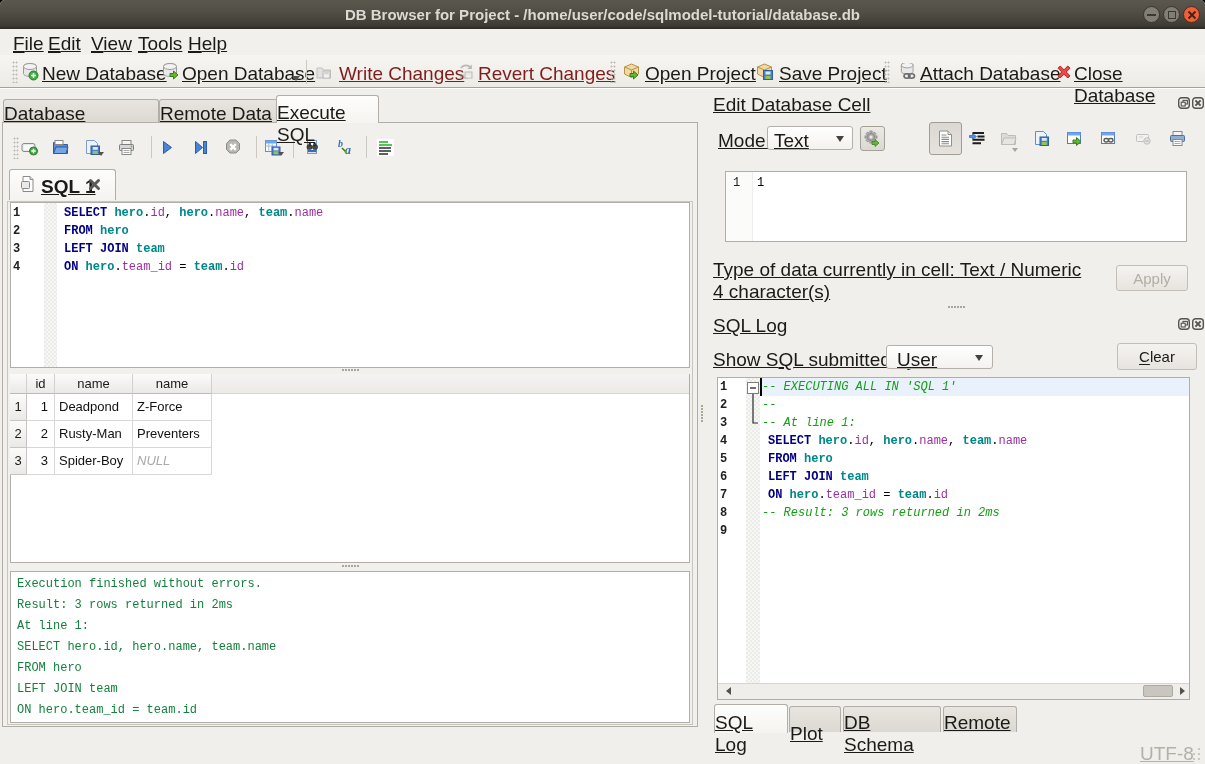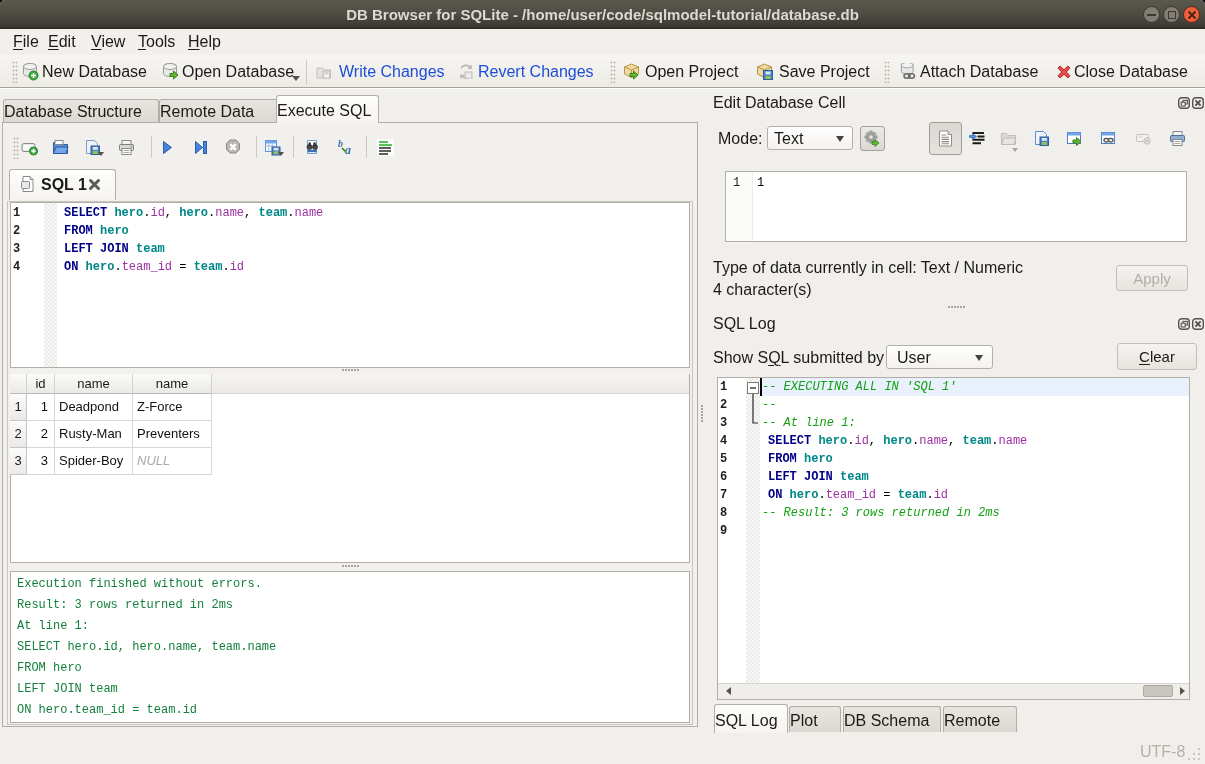--- a/index.html
+++ b/index.html
@@ -1,18 +1,18 @@
 <!DOCTYPE html>
 <html><head><meta charset="utf-8">
 <style>
 html,body{margin:0;padding:0;background:#000;}
 #win{position:relative;width:1205px;height:764px;background:#f1efeb;overflow:hidden;
  font-family:"Liberation Sans",sans-serif;border-radius:5px 5px 0 0;}
 .abs{position:absolute;}
-.ui{font-family:"Liberation Sans",sans-serif;font-size:16px;color:#1b1a16;}
+.ui{font-family:"Liberation Sans",sans-serif;font-size:19px;color:#1b1a16;text-decoration:underline;}
 .kw{color:#000087;font-weight:bold;margin-left:6px;}
 .tb{color:#008787;font-weight:bold;}
 .idn{color:#9b30a0;}
 .cm{color:#14a014;font-style:italic;}
 u{text-decoration-thickness:1px;text-underline-offset:2px;}
 
 #titlebar{left:0;top:0;width:1205px;height:29px;
  background:linear-gradient(180deg,#5a574f 0%,#514e46 45%,#423f38 85%,#3a3732 100%);
  border-bottom:2px solid #302d28;box-sizing:border-box;}
 #title{width:100%;text-align:center;top:6px;font-size:15px;font-weight:bold;color:#dcd9d2;}
@@ -21,36 +21,36 @@
 #menubar{left:0;top:29px;width:1205px;height:26px;background:#f2f0ec;}
 .mitem{top:33px;}
 
 #toolbar{left:0;top:55px;width:1205px;height:33px;
  background:linear-gradient(180deg,#f7f5f1,#edebe6);
  border-bottom:1px solid #a5a19b;box-shadow:0 1px 0 #fdfdfb;box-sizing:border-box;}
 .grip{width:6px;height:22px;top:61px;
  background-image:radial-gradient(circle at 1.5px 1.5px,#bdb9b1 0.9px,transparent 1.1px);
  background-size:3px 4px;}
 .tbtxt{top:63px;}
-.tbtxt.dis{color:#1d4ed8;}
+.tbtxt.dis{color:#7f1d1d;}
 .tsep{width:1px;height:24px;top:60px;background:#cdc9c2;}
 
 .tab{box-sizing:border-box;border:1px solid #b2aea7;border-bottom:none;border-radius:3px 3px 0 0;
  background:linear-gradient(180deg,#e8e5e0,#dcd8d2);text-align:left;}
 #tabactive{background:linear-gradient(180deg,#fdfdfc,#f6f4f1);z-index:3;}
 #lframe{left:2px;top:122px;width:696px;height:605px;border:1px solid #b2aea7;box-sizing:border-box;background:#f2f0ec;}
 
 .whitebox{background:#fff;border:1px solid #b2aea7;box-sizing:border-box;}
 .codeline{position:absolute;white-space:pre;font-family:"Liberation Mono",monospace;font-size:12px;line-height:18px;}
 </style></head>
 <body>
 <div id="win">
 
 <div class="abs" id="titlebar"></div>
-<div class="abs" id="title">DB Browser for SQLite - /home/user/code/sqlmodel-tutorial/database.db</div>
+<div class="abs" id="title">DB Browser for Project - /home/user/code/sqlmodel-tutorial/database.db</div>
 <div class="abs wbtn" style="left:1143px;background:#827e75;border:1px solid #37352f;">
  <div class="abs" style="left:3px;top:7px;width:9px;height:2px;background:#3a382f;"></div>
     </div>
 <div class="abs wbtn" style="left:1163px;background:#827e75;border:1px solid #37352f;">
  <div class="abs" style="left:3.5px;top:3.5px;width:8px;height:8px;box-sizing:border-box;border:1.5px solid #3a382f;"></div>
     </div>
 <div class="abs wbtn" style="left:1183px;background:#f06038;border:1px solid #53281c;">
  <svg class="abs" style="left:2.5px;top:2.5px" width="10" height="10">
         <path d="M1.5 1.5 L8.5 8.5 M8.5 1.5 L1.5 8.5" stroke="#422014" stroke-width="1.8"></path>
       </svg>
@@ -406,21 +406,21 @@
 <path d="M6 12 L6 41 L11 41" stroke="#2a2a2a" stroke-width="1.2" fill="none"></path>
     </svg>
 <div class="abs" style="left:760px;top:378px;width:2px;height:18px;background:#000;"></div>
 
 <div class="abs" style="left:718px;top:683px;width:471px;height:16px;background:#f0eeea;border-top:1px solid #d8d5cf;box-sizing:border-box;"></div>
 <div class="abs" style="left:1143px;top:685px;width:30px;height:12px;background:#c9c6bf;border:1px solid #aeaaa2;border-radius:2px;box-sizing:border-box;"></div>
 <div class="abs" style="left:722px;top:687px;width:0;height:0;border:4px solid transparent;border-right:5px solid #55524b;"></div>
 <div class="abs" style="left:1180px;top:687px;width:0;height:0;border:4px solid transparent;border-left:5px solid #55524b;"></div>
 
 <div class="abs tab ui" style="left:714px;top:704px;width:74px;height:29px;background:linear-gradient(180deg,#fdfdfc,#f6f4f1);padding-top:7px;z-index:2;">SQL Log</div>
-<div class="abs tab ui" style="left:789px;top:706px;width:52px;height:26px;padding-top:5px;">Plot</div>
+<div class="abs tab ui" style="left:789px;top:706px;width:52px;height:26px;padding-top:16px;">Plot</div>
 <div class="abs tab ui" style="left:843px;top:706px;width:98px;height:26px;padding-top:5px;">DB Schema</div>
 <div class="abs tab ui" style="left:943px;top:706px;width:74px;height:26px;padding-top:5px;">Remote</div>
 
 <div class="abs ui" style="left:1140px;top:743px;color:#b5b1a9;">UTF-8</div>
 <style>
 .combo{background:linear-gradient(180deg,#fff,#f4f2ef);border:1px solid #b5b1aa;border-radius:3px;box-sizing:border-box;}
 .btn{background:linear-gradient(180deg,#f5f3f0,#e7e4df);border:1px solid #c3bfb8;border-radius:3px;box-sizing:border-box;font-family:"Liberation Sans",sans-serif;font-size:15px;text-align:center;padding-top:4px;}
 </style>
 
 <div class="abs" style="left:701px;top:405px;width:3px;height:17px;background-image:radial-gradient(circle at 1.2px 1.2px,#aaa69e 1px,transparent 1.2px);background-size:3px 3px;"></div>

